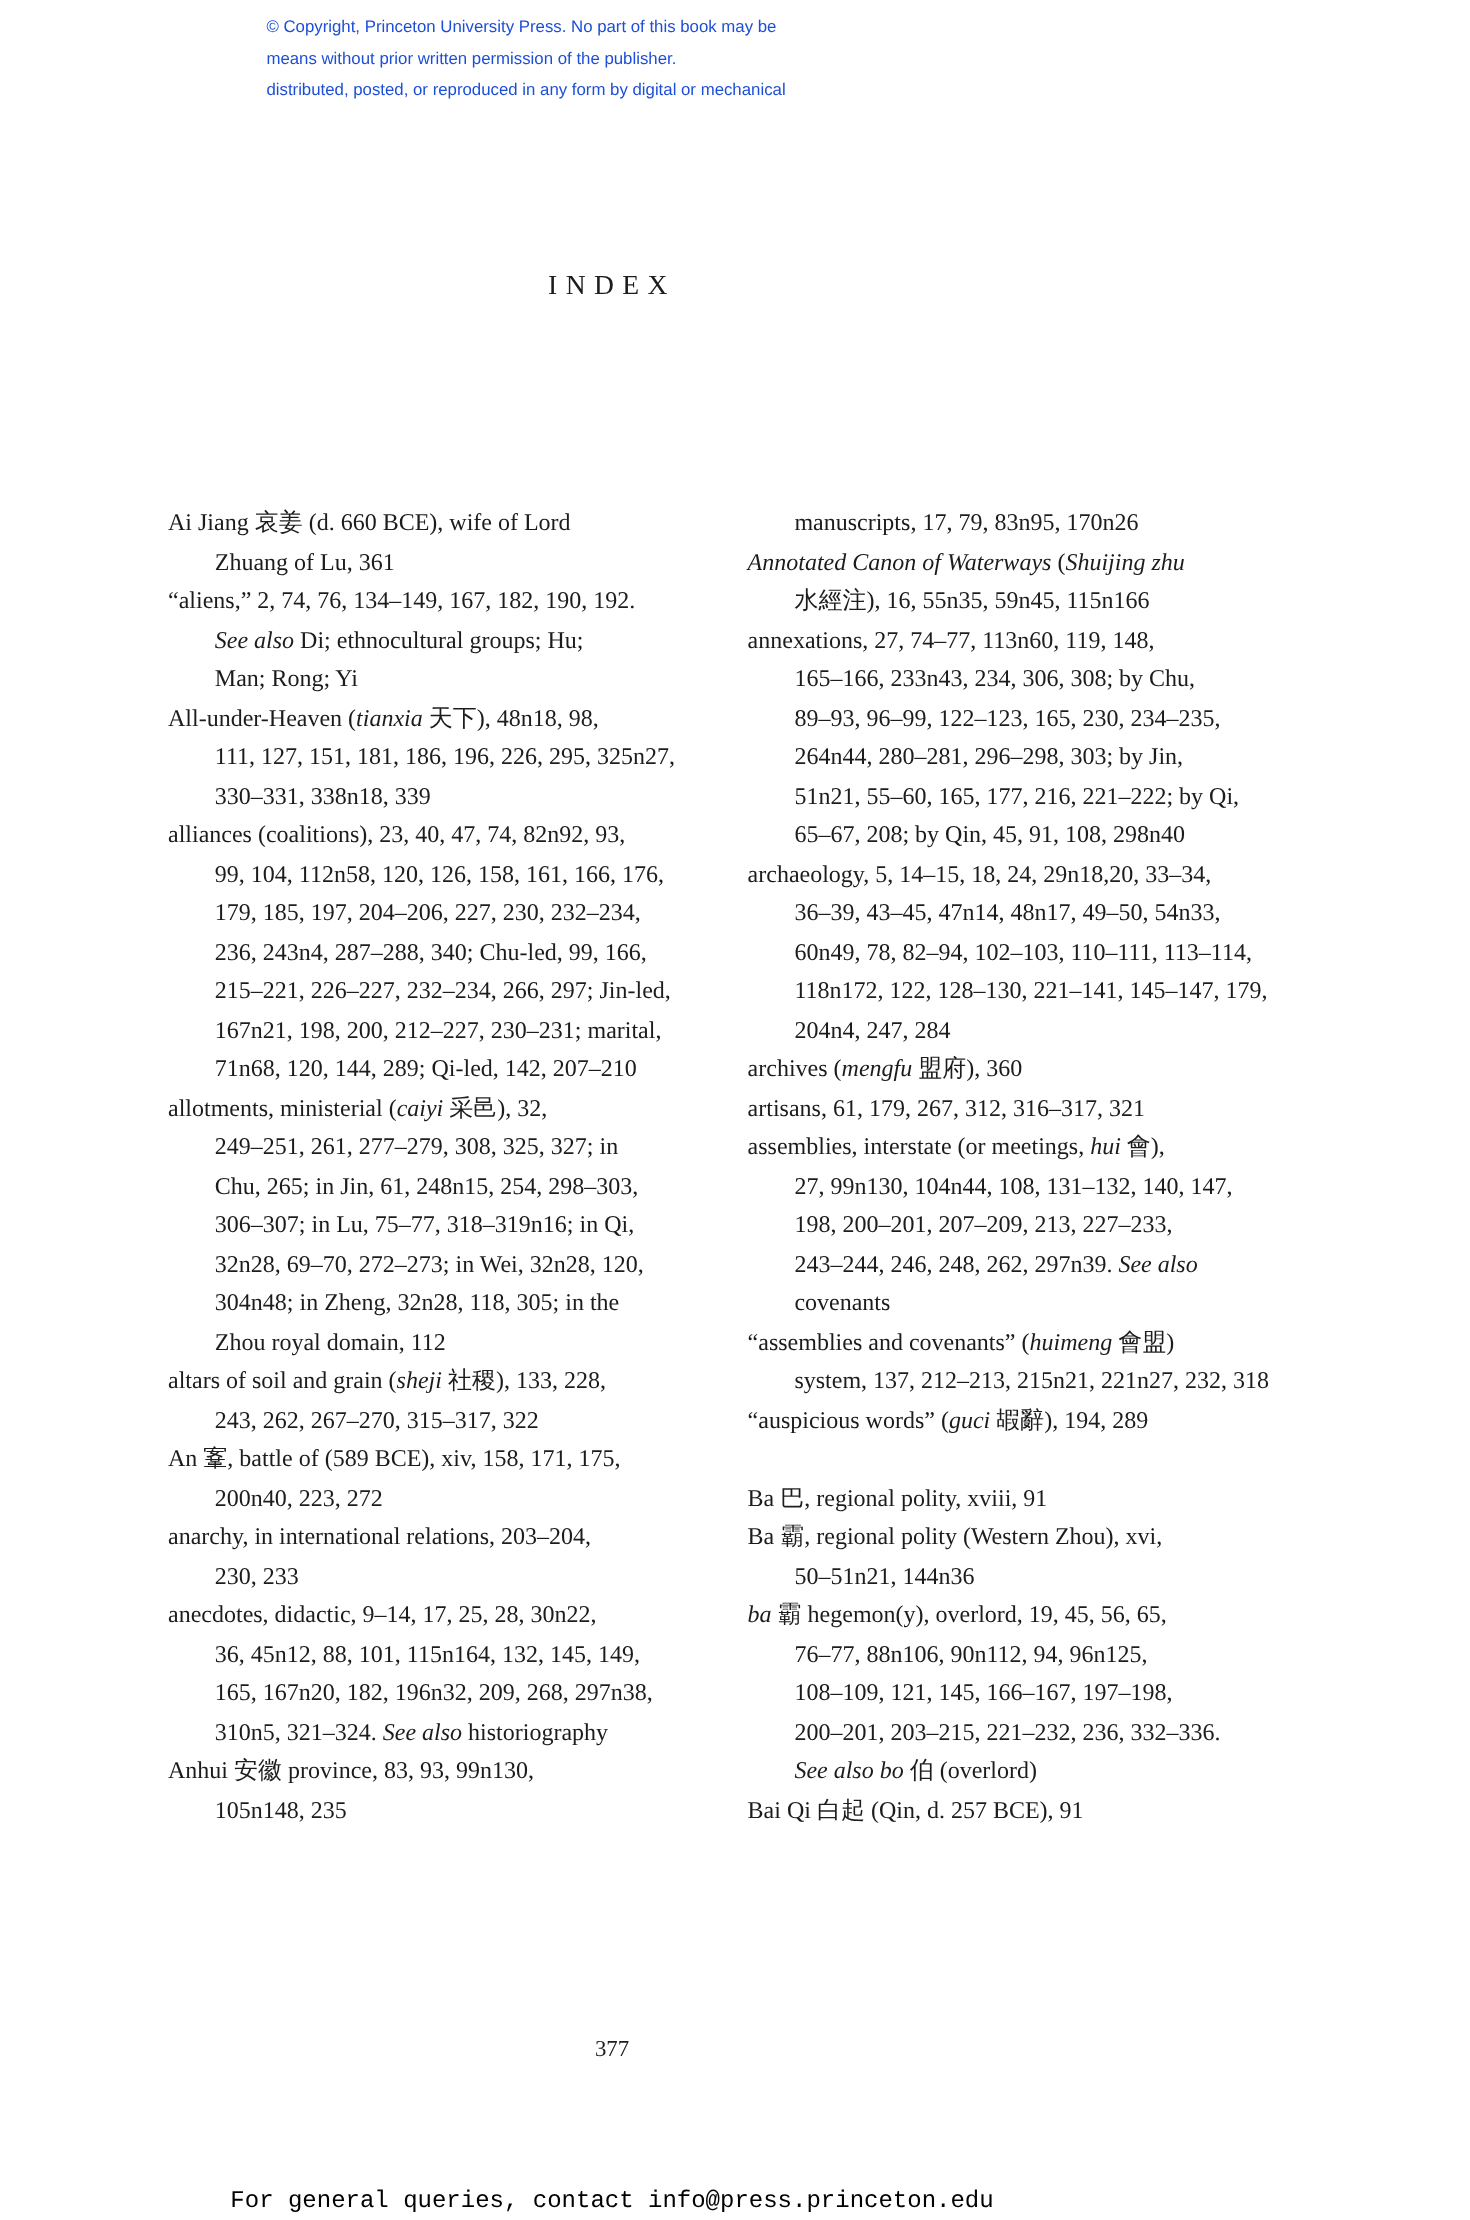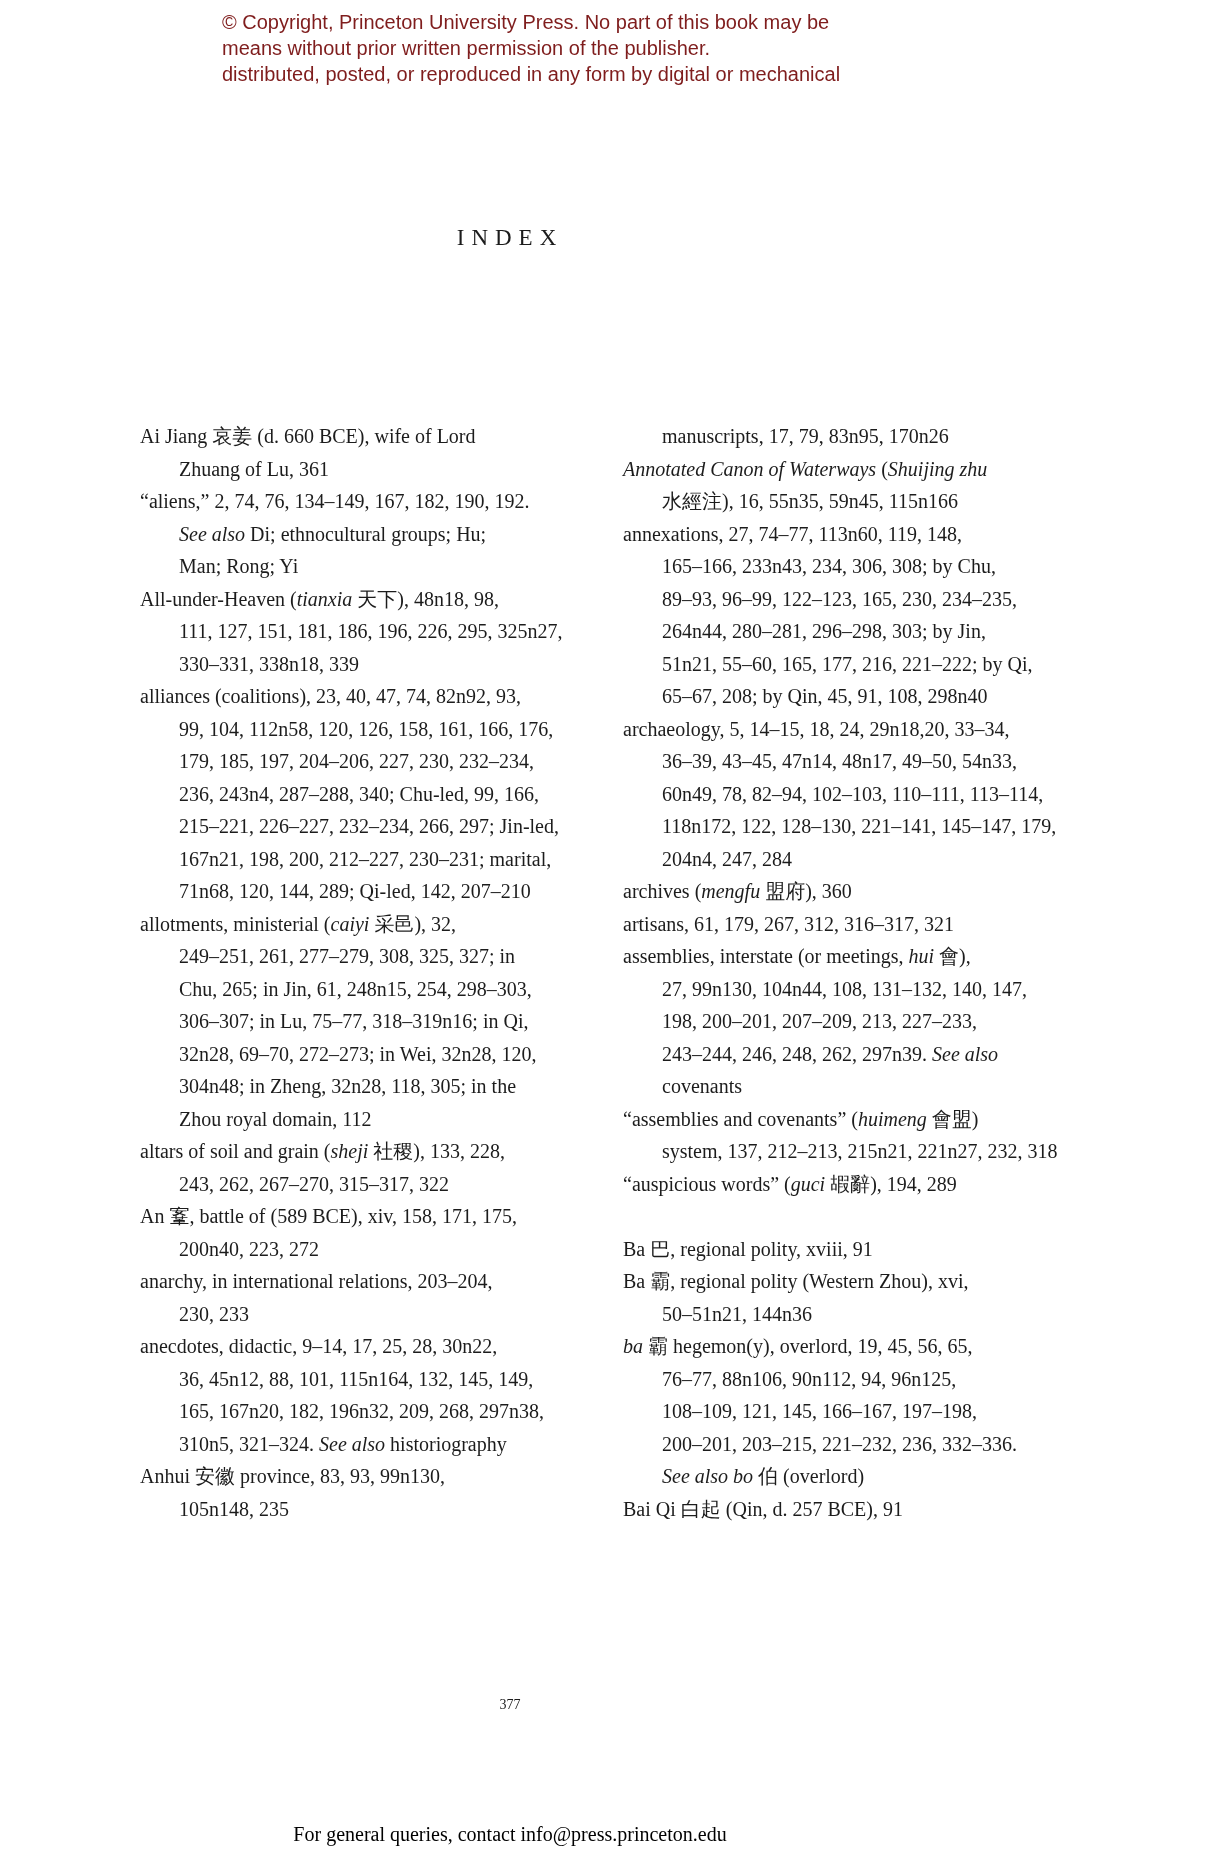--- a/index.html
+++ b/index.html
@@ -10,23 +10,23 @@
     position: relative;
     font-family: "Liberation Serif", serif;
     color: #1c1c1c;
     overflow: hidden;
   }
   .copyright {
     position: absolute;
     left: 222px;
     top: 9px;
     font-family: "Liberation Sans", sans-serif;
-    font-size: 20px;
+    font-size: 14px;
     line-height: 26px;
-    color: #7f1d1d;
+    color: #1d4ed8;
   }
   .index-title {
     position: absolute;
     top: 210px;
     left: 0;
     width: 1020px;
     text-align: center;
     font-size: 23px;
     letter-spacing: 7px;
     font-weight: normal;
@@ -43,30 +43,30 @@
   .line { white-space: nowrap; }
   .line.indent { padding-left: 39px; }
   .entry.section-break { margin-top: 32.5px; }
   em { font-style: italic; }
   .page-number {
     position: absolute;
     top: 1697px;
     left: 0;
     width: 1020px;
     text-align: center;
-    font-size: 14px;
+    font-size: 19px;
     color: #1c1c1c;
   }
   .footer {
     position: absolute;
     top: 1823px;
     left: 0;
     width: 1020px;
     text-align: center;
-    font-family: Liberation Serif, serif;
+    font-family: Liberation Mono, monospace;
     font-size: 20px;
     color: #000000;
   }
 </style>
 </head>
 <body>
 
 <div class="copyright">
   <div>© Copyright, Princeton University Press. No part of this book may be</div>
   <div>means without prior written permission of the publisher.</div>

